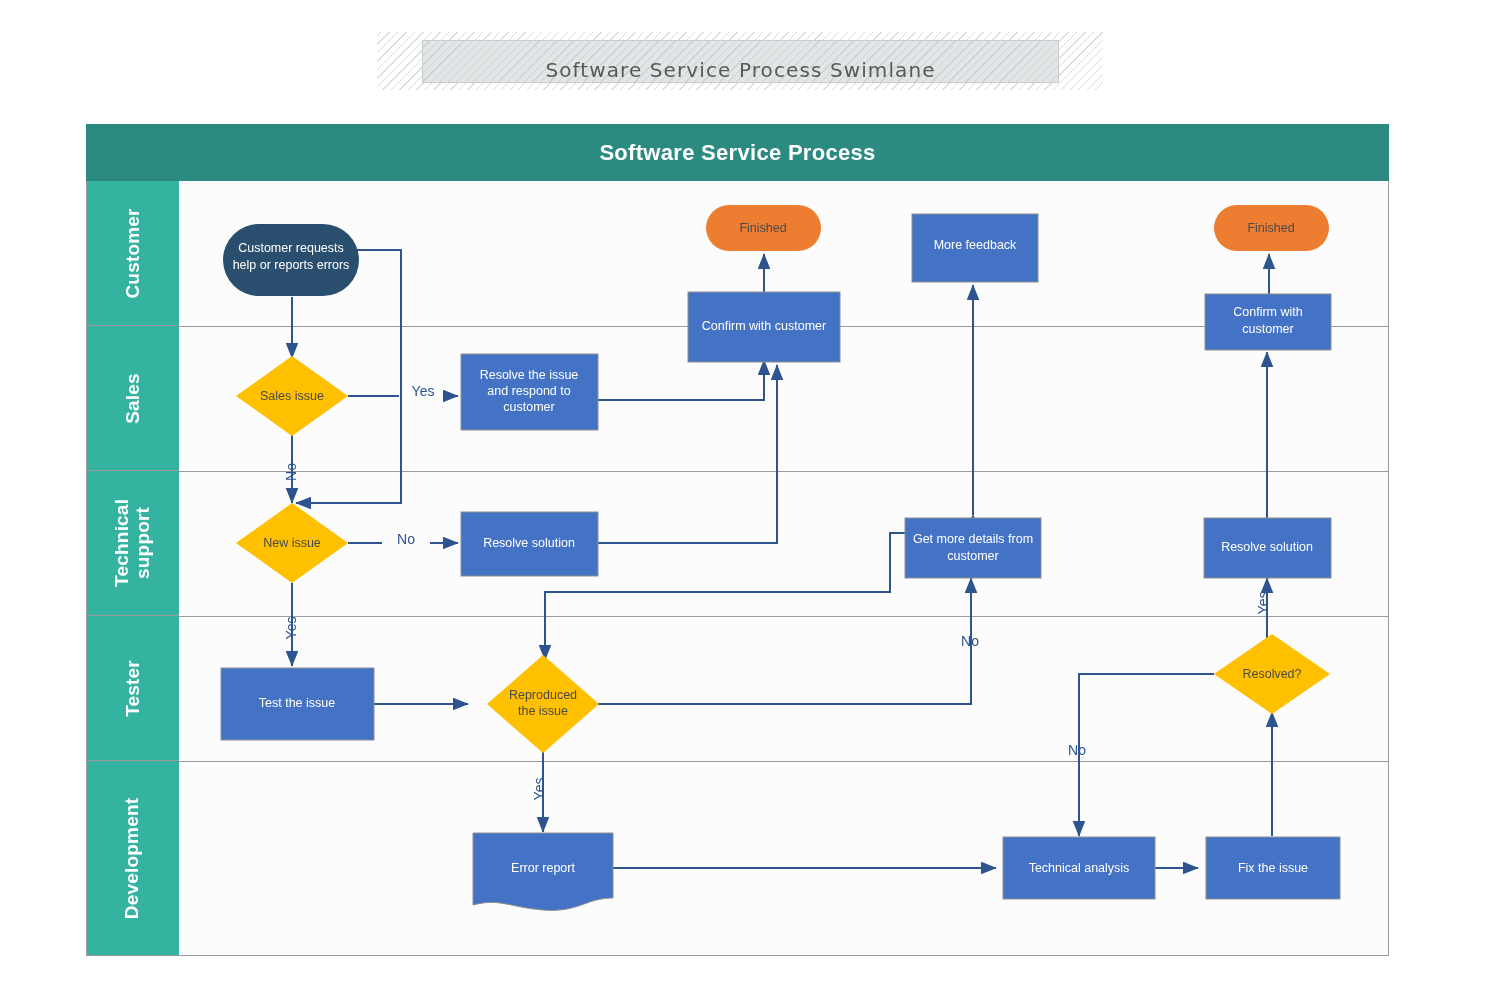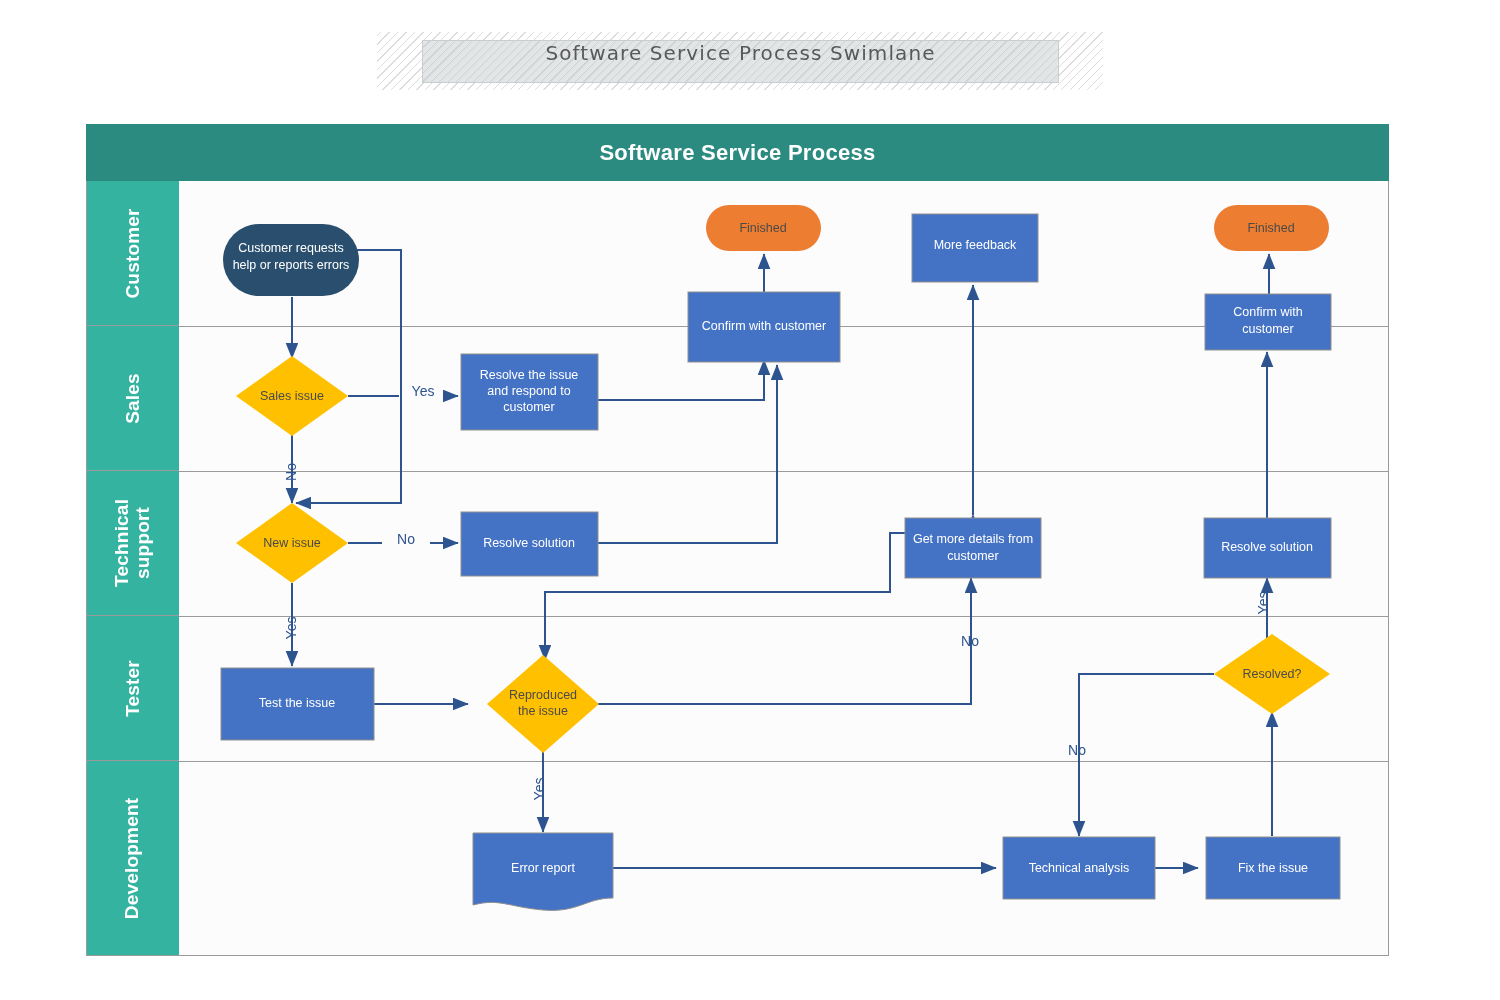--- a/index.html
+++ b/index.html
@@ -41,21 +41,21 @@
     width: 637px;
     height: 43px;
     background-color: rgba(223,226,228,0.88);
     background-image: repeating-linear-gradient(
       -45deg,
       rgba(255,255,255,0) 0px, rgba(255,255,255,0) 5px,
       rgba(200,203,206,0.75) 5px, rgba(200,203,206,0.75) 6px
     );
     border: 1px solid #c9cdd0;
     display: flex;
-    align-items: flex-start;
+    align-items: flex-end;
     justify-content: center;
     box-sizing: border-box;
   }
   #title-plate-text {
     font-size: 20px;
     color: #595959;
     letter-spacing: 1.1px;
     font-family: "DejaVu Sans", sans-serif;
     white-space: nowrap;
   }

